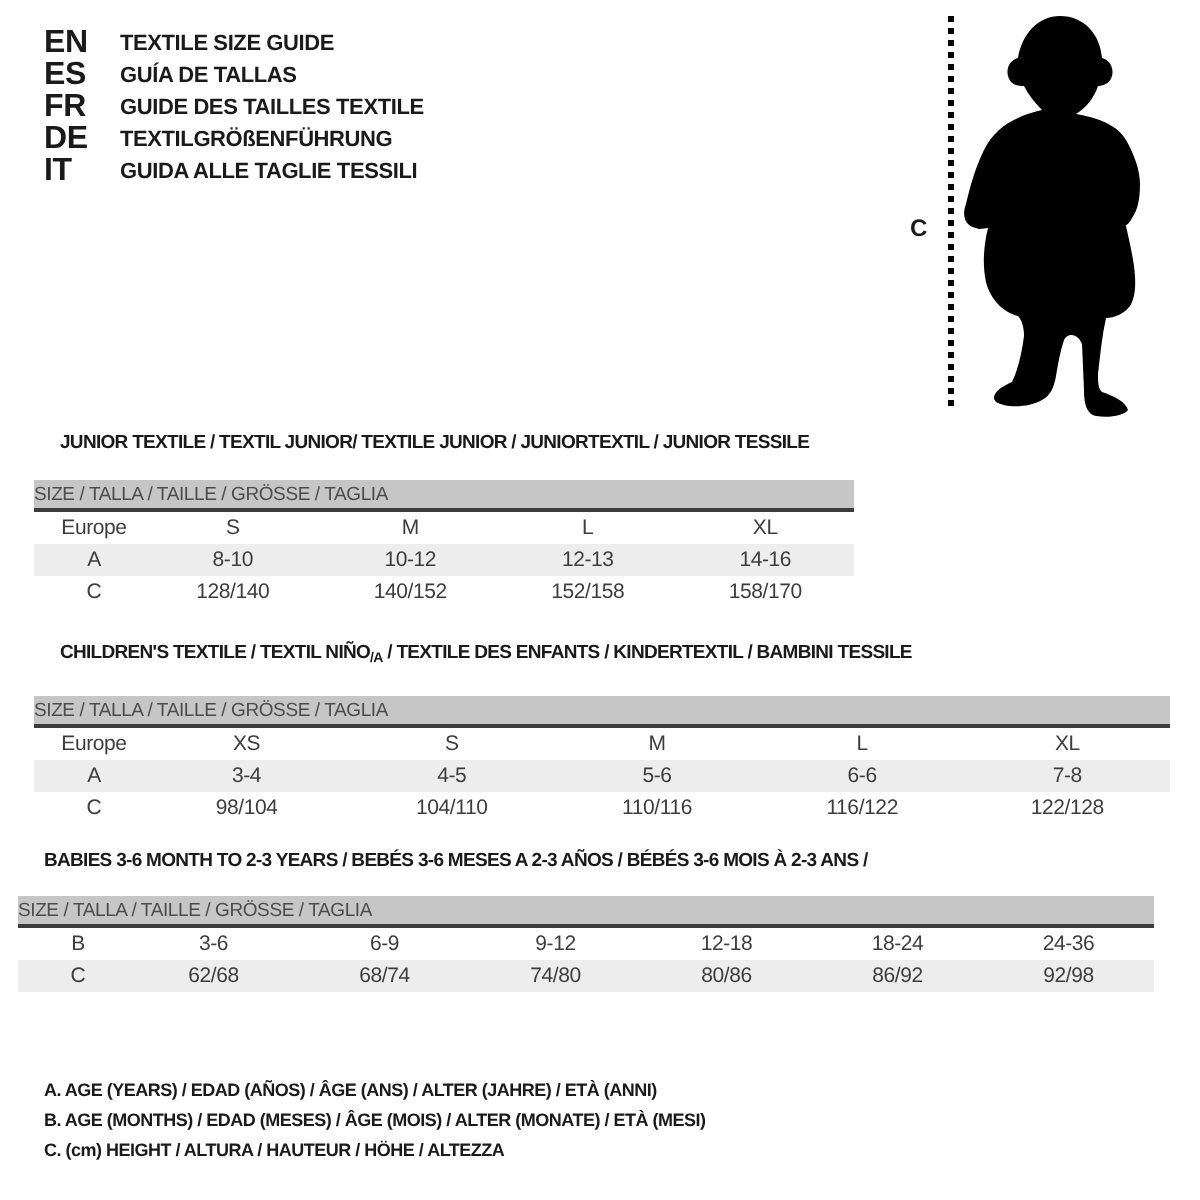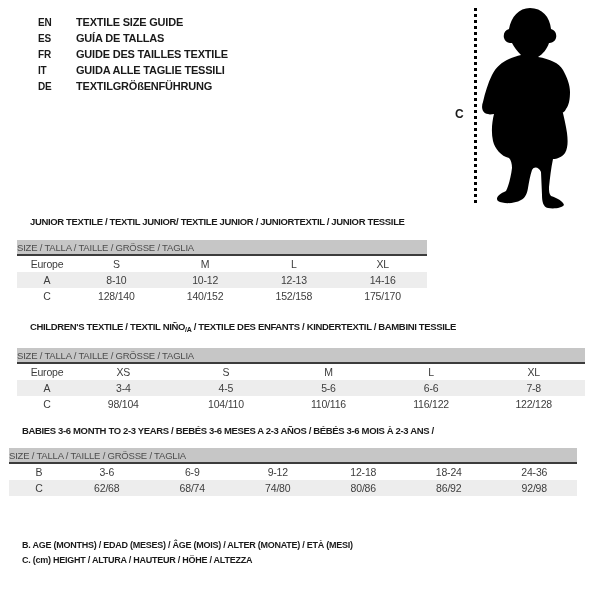--- a/index.html
+++ b/index.html
@@ -9,22 +9,22 @@
     background: #ffffff;
     font-family: "Liberation Sans", sans-serif;
     overflow: hidden;
     color: var(--text-dark, #1a1a1a);
   }
 
   
   .langs { position: absolute; left: 22px; top: 14px; }
   .lang-row { display: flex; height: 16px; align-items: center; }
   .lang-code {
-    width: 38px; font-weight: bold; font-size: 10px;
-    letter-spacing: -0.2px; color: var(--text-dark); margin-left: 16px;
+    width: 38px; font-weight: bold; font-size: 16px;
+    letter-spacing: -0.2px; color: var(--text-dark);
   }
   .lang-title {
     font-weight: bold; font-size: 11px; white-space: nowrap;
     letter-spacing: -0.2px; color: var(--text-dark);
   }
 
   
   .baby-svg { position: absolute; left: 478px; top: 0; }
   .figure-line {
     position: absolute; left: 474px; top: 8px; width: 3px; height: 198px;
@@ -81,26 +81,26 @@
     </div>
     <div class="lang-row">
       <span class="lang-code">ES</span>
       <span class="lang-title">GUÍA DE TALLAS</span>
     </div>
     <div class="lang-row">
       <span class="lang-code">FR</span>
       <span class="lang-title">GUIDE DES TAILLES TEXTILE</span>
     </div>
     <div class="lang-row">
+      <span class="lang-code">DE</span>
+      <span class="lang-title">TEXTILGRÖßENFÜHRUNG</span>
+    </div>
+    <div class="lang-row">
       <span class="lang-code">IT</span>
       <span class="lang-title">GUIDA ALLE TAGLIE TESSILI</span>
-    </div>
-    <div class="lang-row">
-      <span class="lang-code">DE</span>
-      <span class="lang-title">TEXTILGRÖßENFÜHRUNG</span>
     </div>
   </div>
 
 <svg class="baby-svg" width="122" height="212" viewBox="0 0 122 212" aria-hidden="true">
   <path fill="#000000" d="
     M52,8
     C64,8 72,17 73,29
     C77,30 79,34 78,38
     C77,42 73,43 71,43
     C69,49 65,54 60,57
@@ -160,21 +160,21 @@
         <span class="t-cell">8-10</span>
         <span class="t-cell">10-12</span>
         <span class="t-cell">12-13</span>
         <span class="t-cell">14-16</span>
       </div>
       <div class="t-row">
         <span class="t-label">C</span>
         <span class="t-cell">128/140</span>
         <span class="t-cell">140/152</span>
         <span class="t-cell">152/158</span>
-        <span class="t-cell">175/170</span>
+        <span class="t-cell">158/170</span>
       </div>
     </div>
   </div>
 <div class="tsec" id="t2">
     <div class="table-title">
       <div class="title-line"><span>CHILDREN'S TEXTILE / TEXTIL NIÑO</span><span class="sub-seg">/A</span><span> / TEXTILE DES ENFANTS / KINDERTEXTIL / BAMBINI TESSILE</span></div>
     </div>
     <div class="size-table">
       <div class="size-bar">SIZE / TALLA / TAILLE / GRÖSSE / TAGLIA</div>
       <div class="t-row">
@@ -224,15 +224,16 @@
         <span class="t-cell">68/74</span>
         <span class="t-cell">74/80</span>
         <span class="t-cell">80/86</span>
         <span class="t-cell">86/92</span>
         <span class="t-cell">92/98</span>
       </div>
     </div>
   </div>
 
 <div class="footnotes">
+    <div class="footnote">A. AGE (YEARS) / EDAD (AÑOS) / ÂGE (ANS) / ALTER (JAHRE) / ETÀ (ANNI)</div>
     <div class="footnote">B. AGE (MONTHS) / EDAD (MESES) / ÂGE (MOIS) / ALTER (MONATE) / ETÀ (MESI)</div>
     <div class="footnote">C. (cm) HEIGHT / ALTURA / HAUTEUR / HÖHE / ALTEZZA</div>
   </div>
 
 </body></html>

